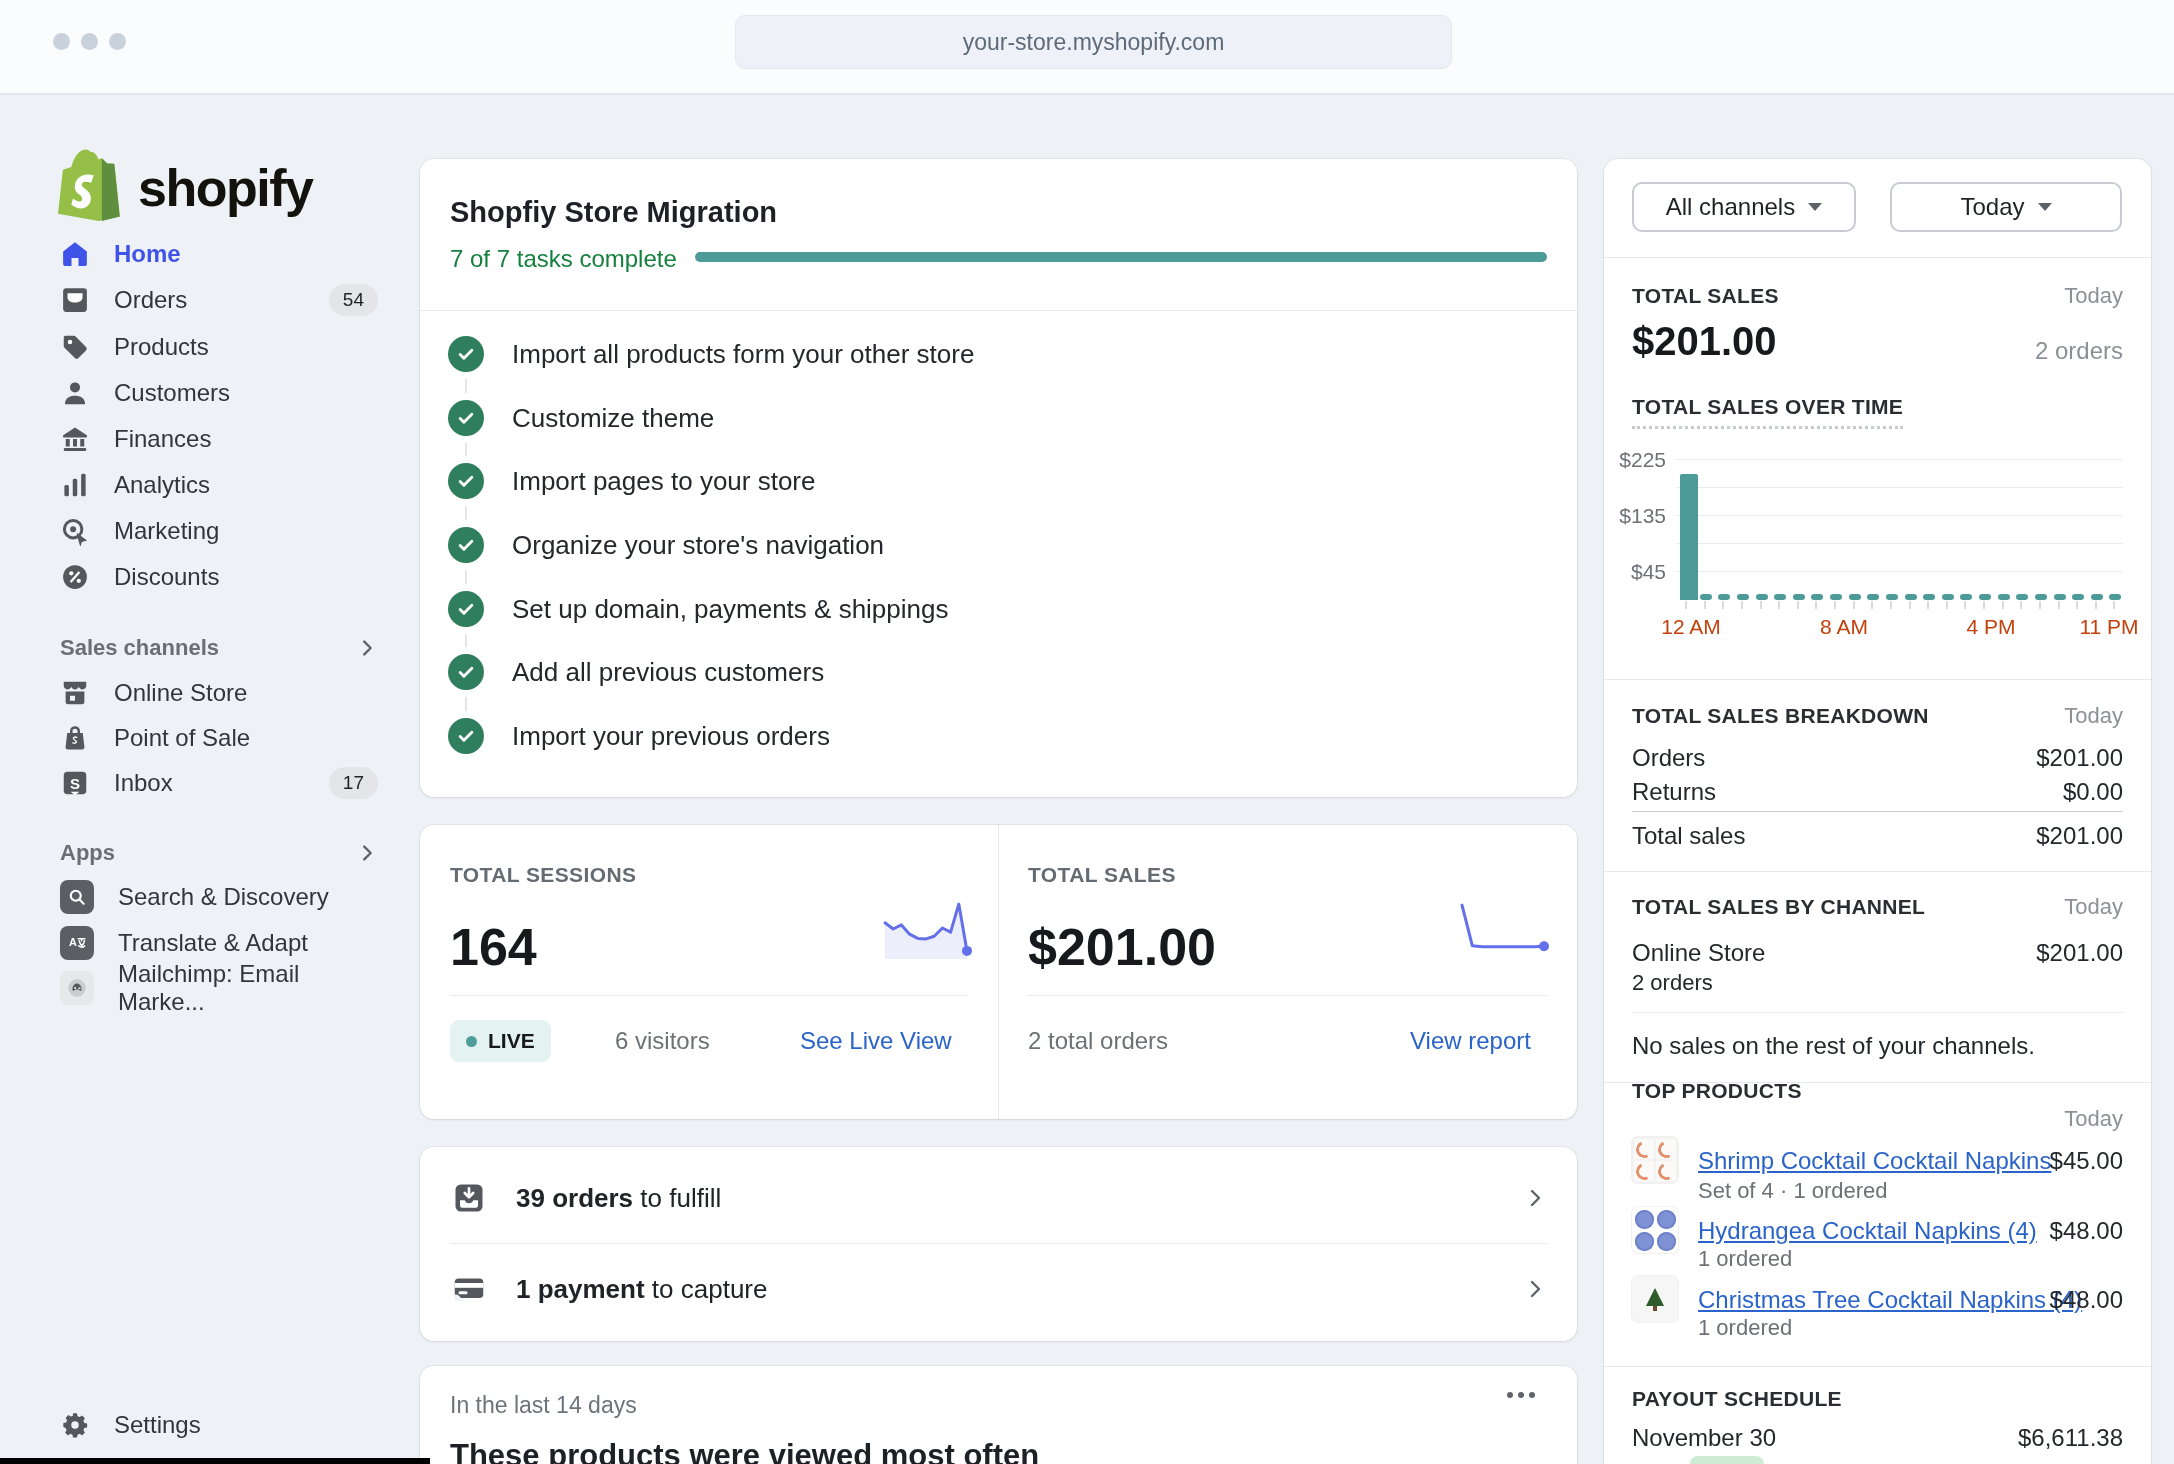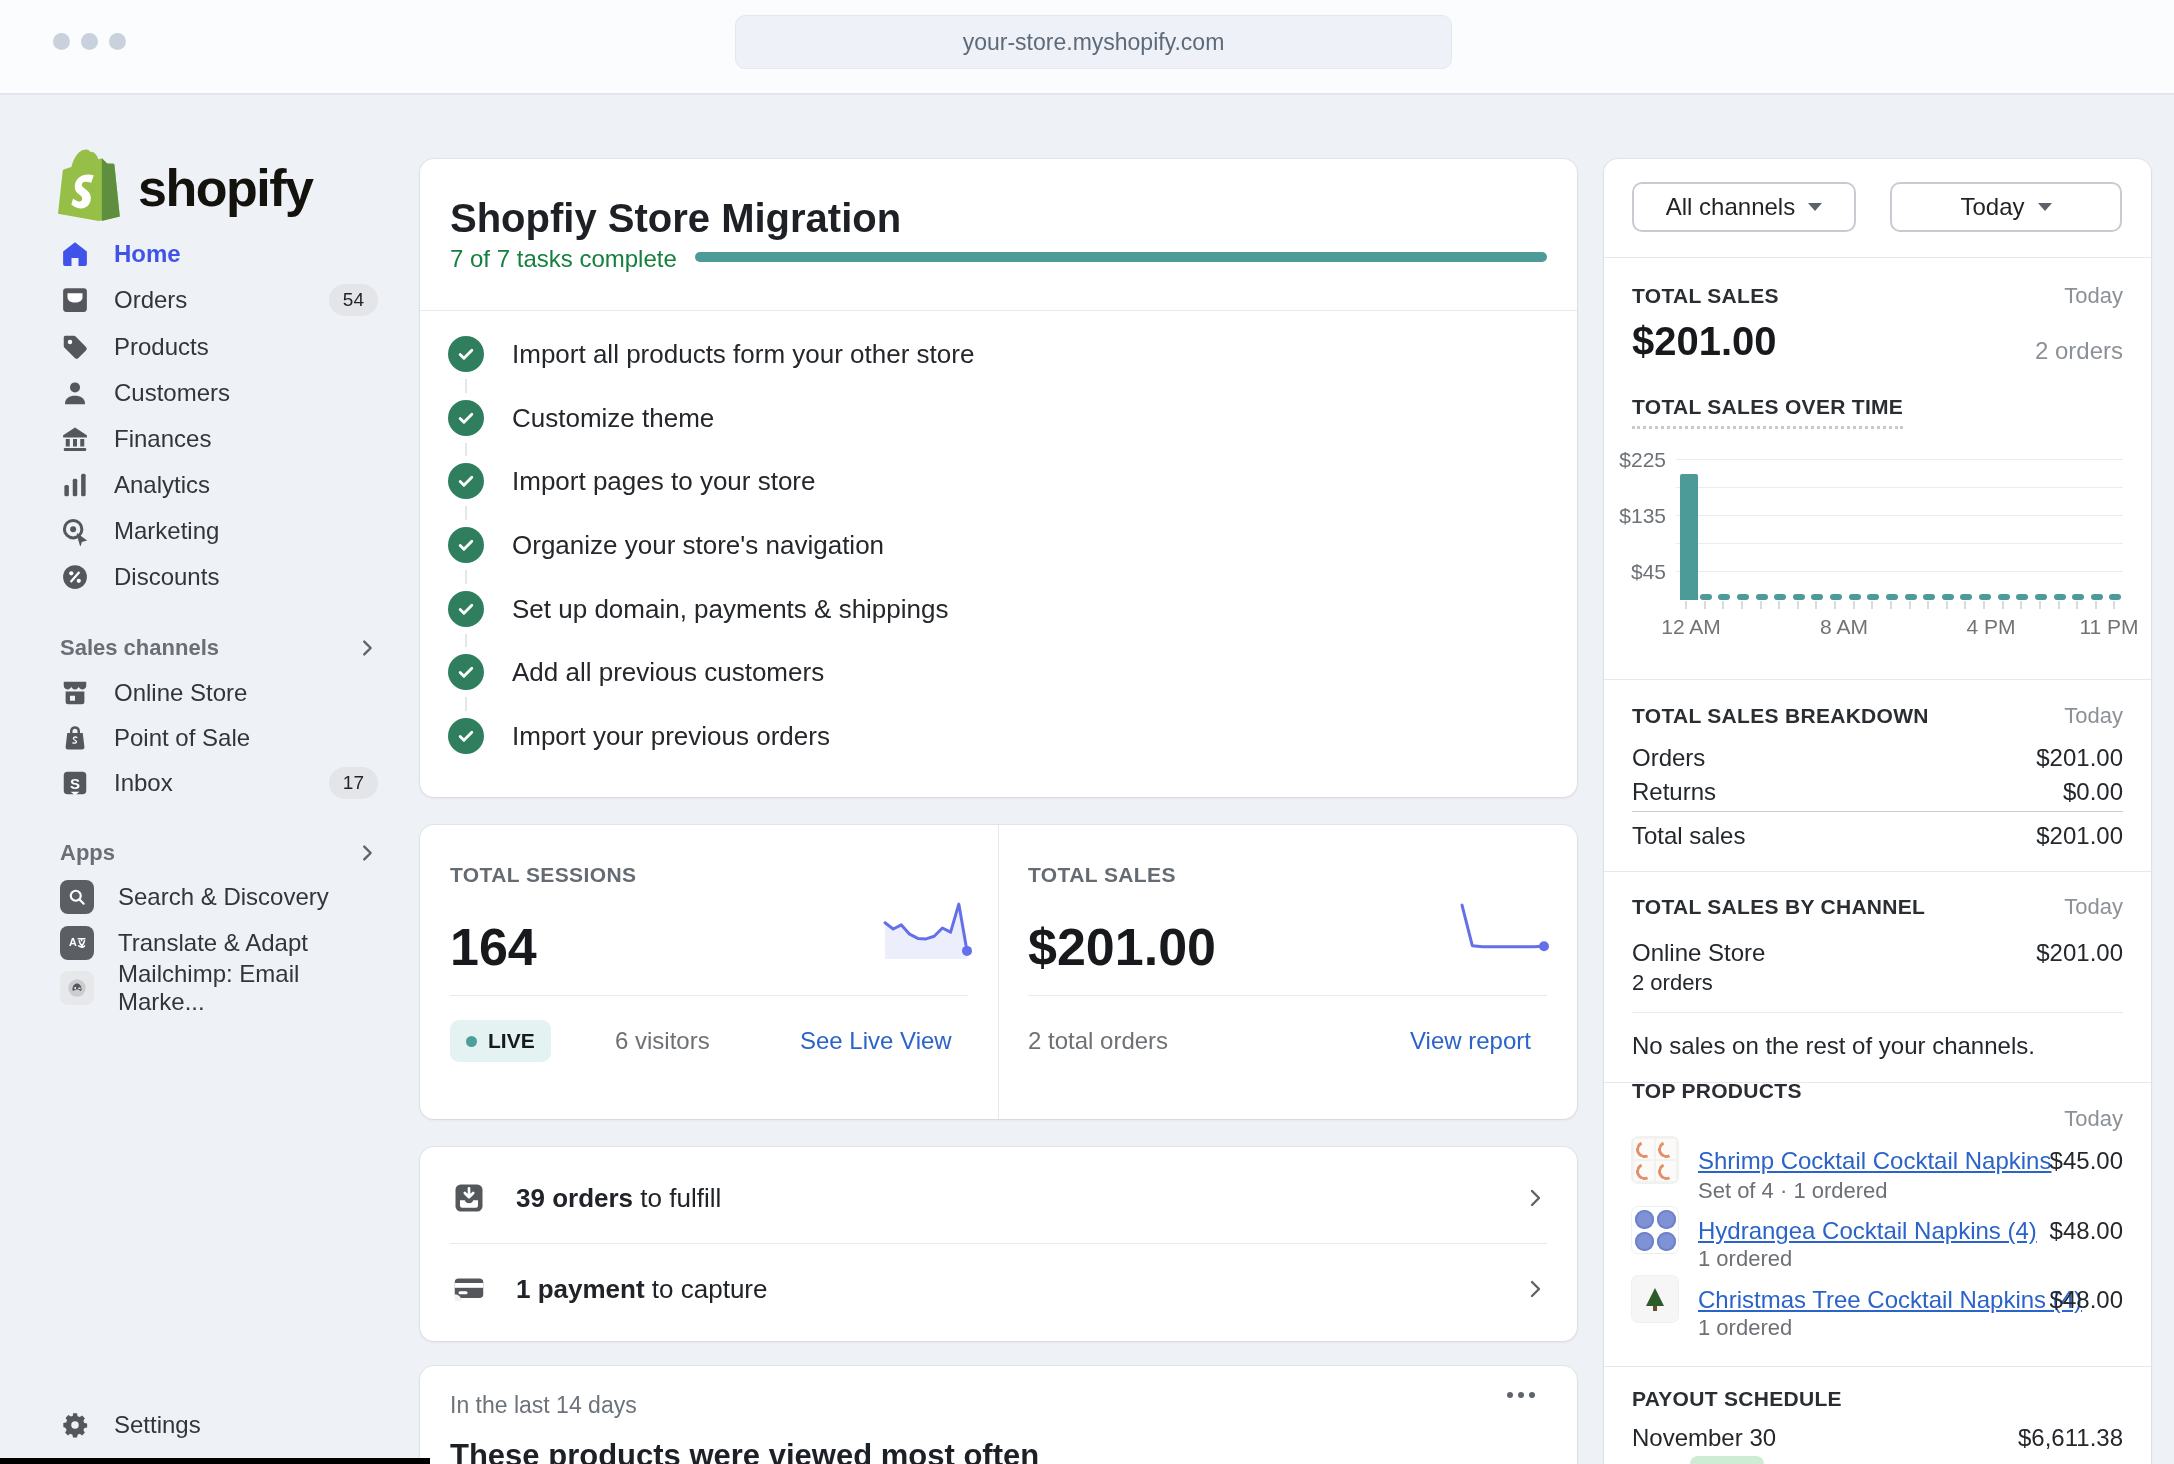--- a/index.html
+++ b/index.html
@@ -17,21 +17,21 @@
   .nav-item{position:absolute;left:60px;width:318px;height:46px;display:flex;align-items:center;gap:24px;
             font-size:24px;font-weight:500;color:#32363b;cursor:pointer}
   .nav-item .ico{width:30px;height:30px;flex:0 0 30px;display:flex;align-items:center;justify-content:center}
   .nav-item.active{color:#4053e8;font-weight:600}
   .badge{margin-left:auto;background:#e4e5e8;border-radius:20px;padding:5px 14px;font-size:19px;color:#1f2226;font-weight:500}
   .sec-hd{position:absolute;left:60px;width:318px;height:44px;display:flex;align-items:center;
           font-size:22px;font-weight:600;color:#6a6f76}
   .sec-hd .chev{margin-left:auto;display:flex}
   .applogo{width:34px;height:34px;border-radius:8px;background:#5b5f64;display:flex;align-items:center;justify-content:center;flex:0 0 34px}
   
-  .mig-title{position:absolute;left:450px;top:196px;font-size:40px;font-weight:600;color:#1d2025}
+  .mig-title{position:absolute;left:450px;top:196px;font-size:29px;font-weight:600;color:#1d2025}
   .mig-progress-text{position:absolute;left:450px;top:245px;font-size:24px;color:#15803d}
   .mig-bar{position:absolute;left:695px;top:252px;width:852px;height:10px;border-radius:6px;background:#4d9b99}
   .task{position:absolute;left:448px;display:flex;align-items:center;gap:28px;font-size:26px;color:#24272b;height:40px}
   .chk{width:36px;height:36px;border-radius:50%;background:#2f7f5f;display:flex;align-items:center;justify-content:center;
        box-shadow:0 0 0 7px #fff;flex:0 0 36px}
   .conn{position:absolute;left:465px;width:2px;background:#e4e6e9}
   .divider-h{position:absolute;height:1px;background:#e7e9ec}
   .divider-v{position:absolute;width:1px;background:#e7e9ec}
   
   .stat-hd{position:absolute;font-size:21px;font-weight:700;color:#646b72;letter-spacing:.4px}
@@ -52,21 +52,21 @@
   .p-period{position:absolute;right:28px;font-size:22px;color:#8c9197}
   .p-l{position:absolute;left:28px;font-size:24px;color:#24272b}
   .p-r{position:absolute;right:28px;font-size:24px;color:#24272b;text-align:right}
   .sep{position:absolute;left:0;width:547px;height:1px;background:#e6e8eb}
   .btn{position:absolute;height:50px;border:2px solid #c8ccd2;border-radius:10px;background:#fff;box-sizing:border-box;
        display:flex;align-items:center;justify-content:center;gap:13px;font-size:24px;color:#1f2226;cursor:pointer}
   .caret{width:0;height:0;border-left:7px solid transparent;border-right:7px solid transparent;border-top:8px solid #5c6167}
   .dotted-u{border-bottom:3px dotted #c6cad0;padding-bottom:7px}
   .grid{position:absolute;left:0;width:447px;height:1px;background:#eaecef}
   .y-lab{position:absolute;left:0;width:62px;text-align:right;font-size:21px;color:#6d7278}
-  .x-lab{position:absolute;transform:translateX(-50%);font-size:21px;color:#737373;white-space:nowrap}
+  .x-lab{position:absolute;transform:translateX(-50%);font-size:21px;color:#c2410c;white-space:nowrap}
   .chart-bar{position:absolute;bottom:0;width:18px;background:#4d9b99;border-radius:2px 2px 0 0}
   .chart-dash{position:absolute;bottom:0;width:12px;height:6px;border-radius:3px;background:#4d9b99}
   .chart-tick{position:absolute;top:0;width:2px;height:8px;background:#d8dbdf}
   .prod-link{position:absolute;font-size:24px;color:#2a63c9;text-decoration:underline;cursor:pointer;white-space:nowrap}
   .prod-sub{position:absolute;font-size:22px;color:#6d7175}
   .thumb{position:absolute;left:28px;width:46px;height:46px;border-radius:6px;overflow:hidden;background:#f2f2f1;
          box-shadow:0 0 0 1px rgba(0,0,0,.06)}
   .t-grid{display:grid;grid-template-columns:1fr 1fr;grid-template-rows:1fr 1fr;gap:2px;width:100%;height:100%;box-sizing:border-box;padding:2px}
   .t-cell{background:#fbfaf8;display:flex;align-items:center;justify-content:center}
   .shrimp{width:11px;height:11px;border:3px solid #e2906b;border-left-color:transparent;border-bottom-color:transparent;

